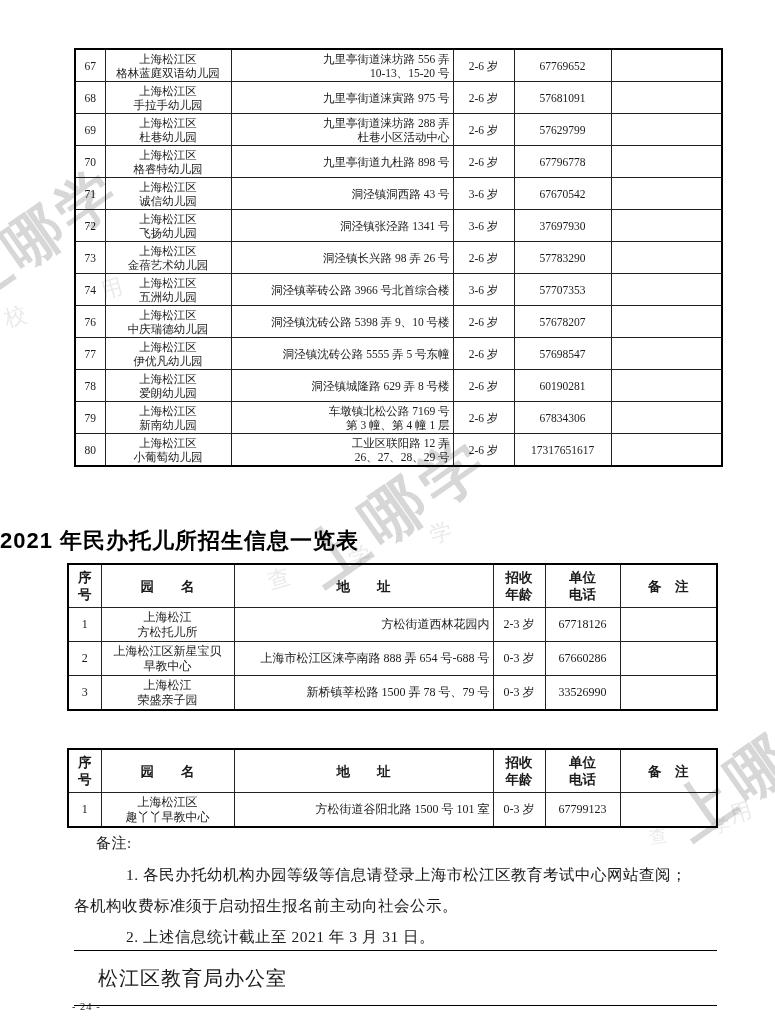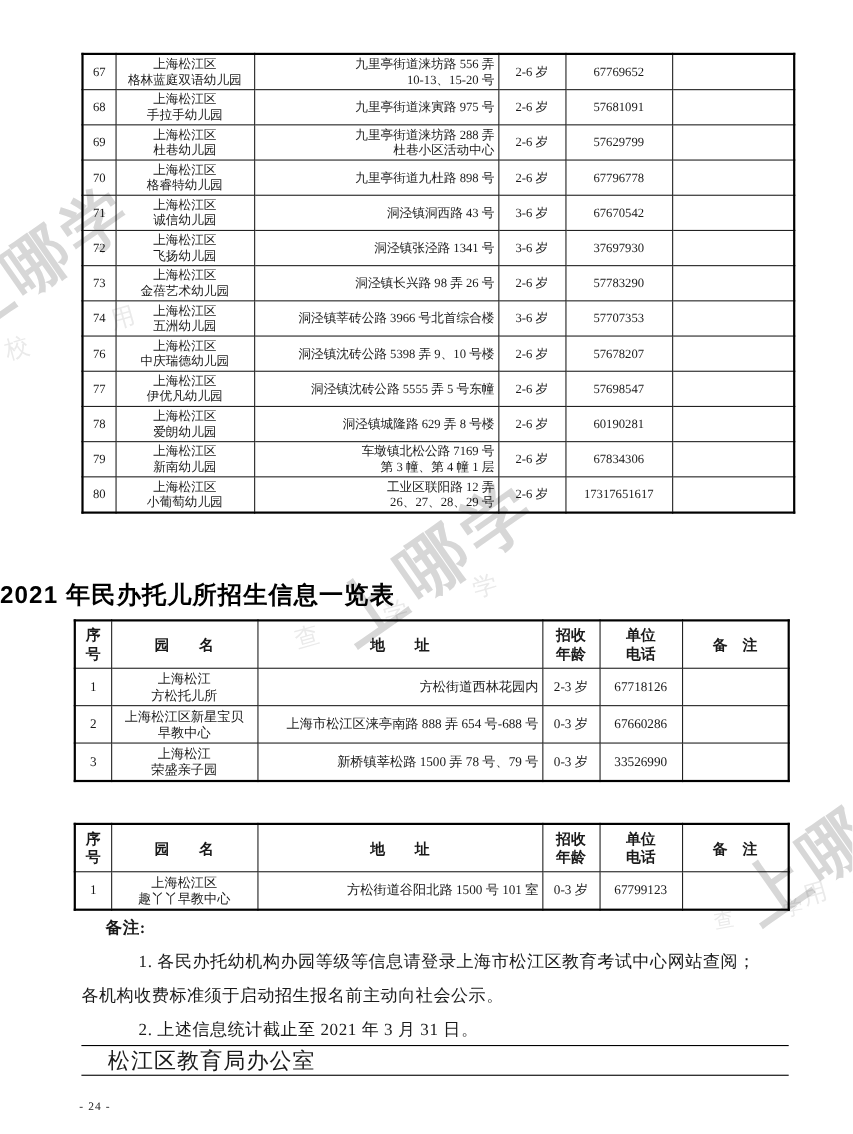--- a/index.html
+++ b/index.html
@@ -30,25 +30,25 @@
   
   .section-title{
     position:absolute;left:0;width:698px;
     font-family:"Liberation Sans","DejaVu Sans",sans-serif;
     font-weight:bold;font-size:22px;letter-spacing:1px;color:#000;
   }
   #title-nursery{top:526px;}
   #title-early{top:714px;}
   
   #notes{position:absolute;left:74px;top:834px;width:646px;font-size:15.5px;letter-spacing:.5px;}
-  #notes .notes-label{font-weight:bold;margin:0 0 6px 22px;font-size:15px;}
+  #notes .notes-label{font-weight:normal;margin:0 0 6px 22px;font-size:15px;}
   #notes p.note-item{margin:0;line-height:31px;text-indent:52px;white-space:pre-line;}
   
   #footer{
-    position:absolute;left:74px;top:950px;width:643px;height:28px;
+    position:absolute;left:74px;top:950px;width:643px;height:56px;
     border-top:1.8px solid #000;border-bottom:1.8px solid #000;
     display:flex;align-items:center;justify-content:space-between;
     font-size:20px;letter-spacing:1px;
     padding:0;box-sizing:border-box;
   }
   #footer .office{margin-left:24px;}
   #footer .print-date{margin-right:38px;}
   #pagenum{position:absolute;left:72px;top:1001px;font-size:10.5px;letter-spacing:1px;}
   
   .wm{position:absolute;z-index:5;pointer-events:none;mix-blend-mode:multiply;

